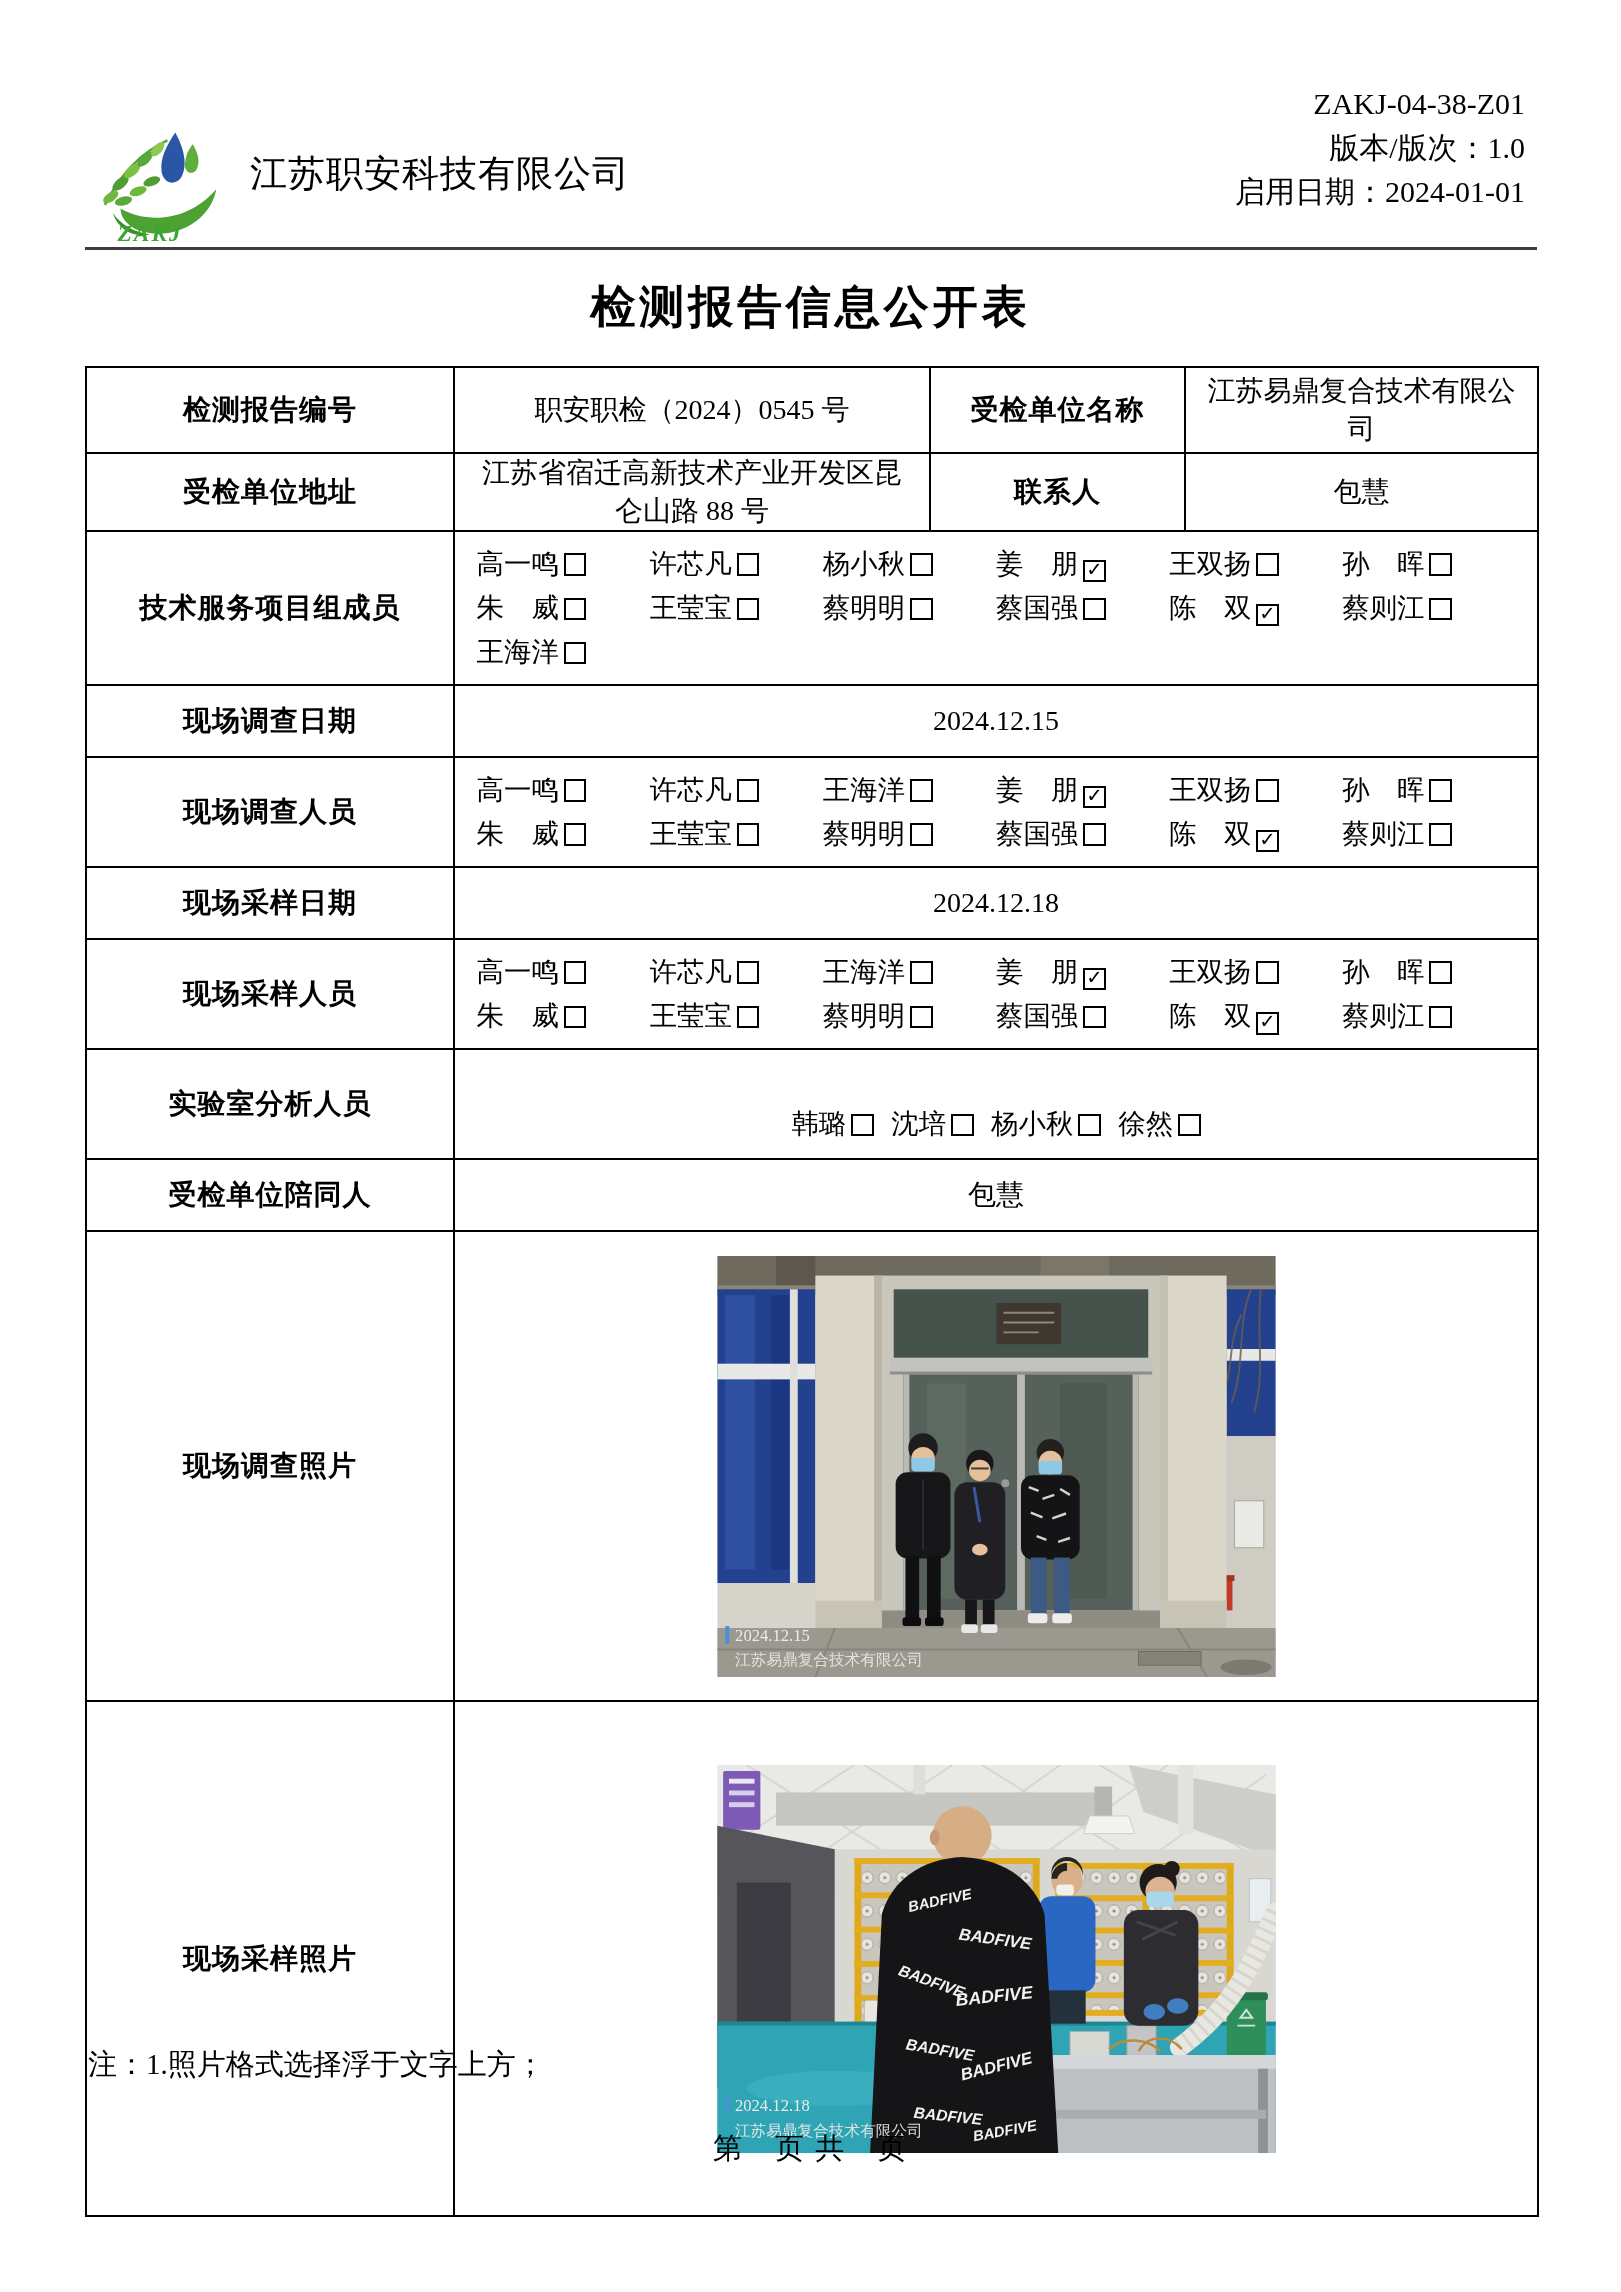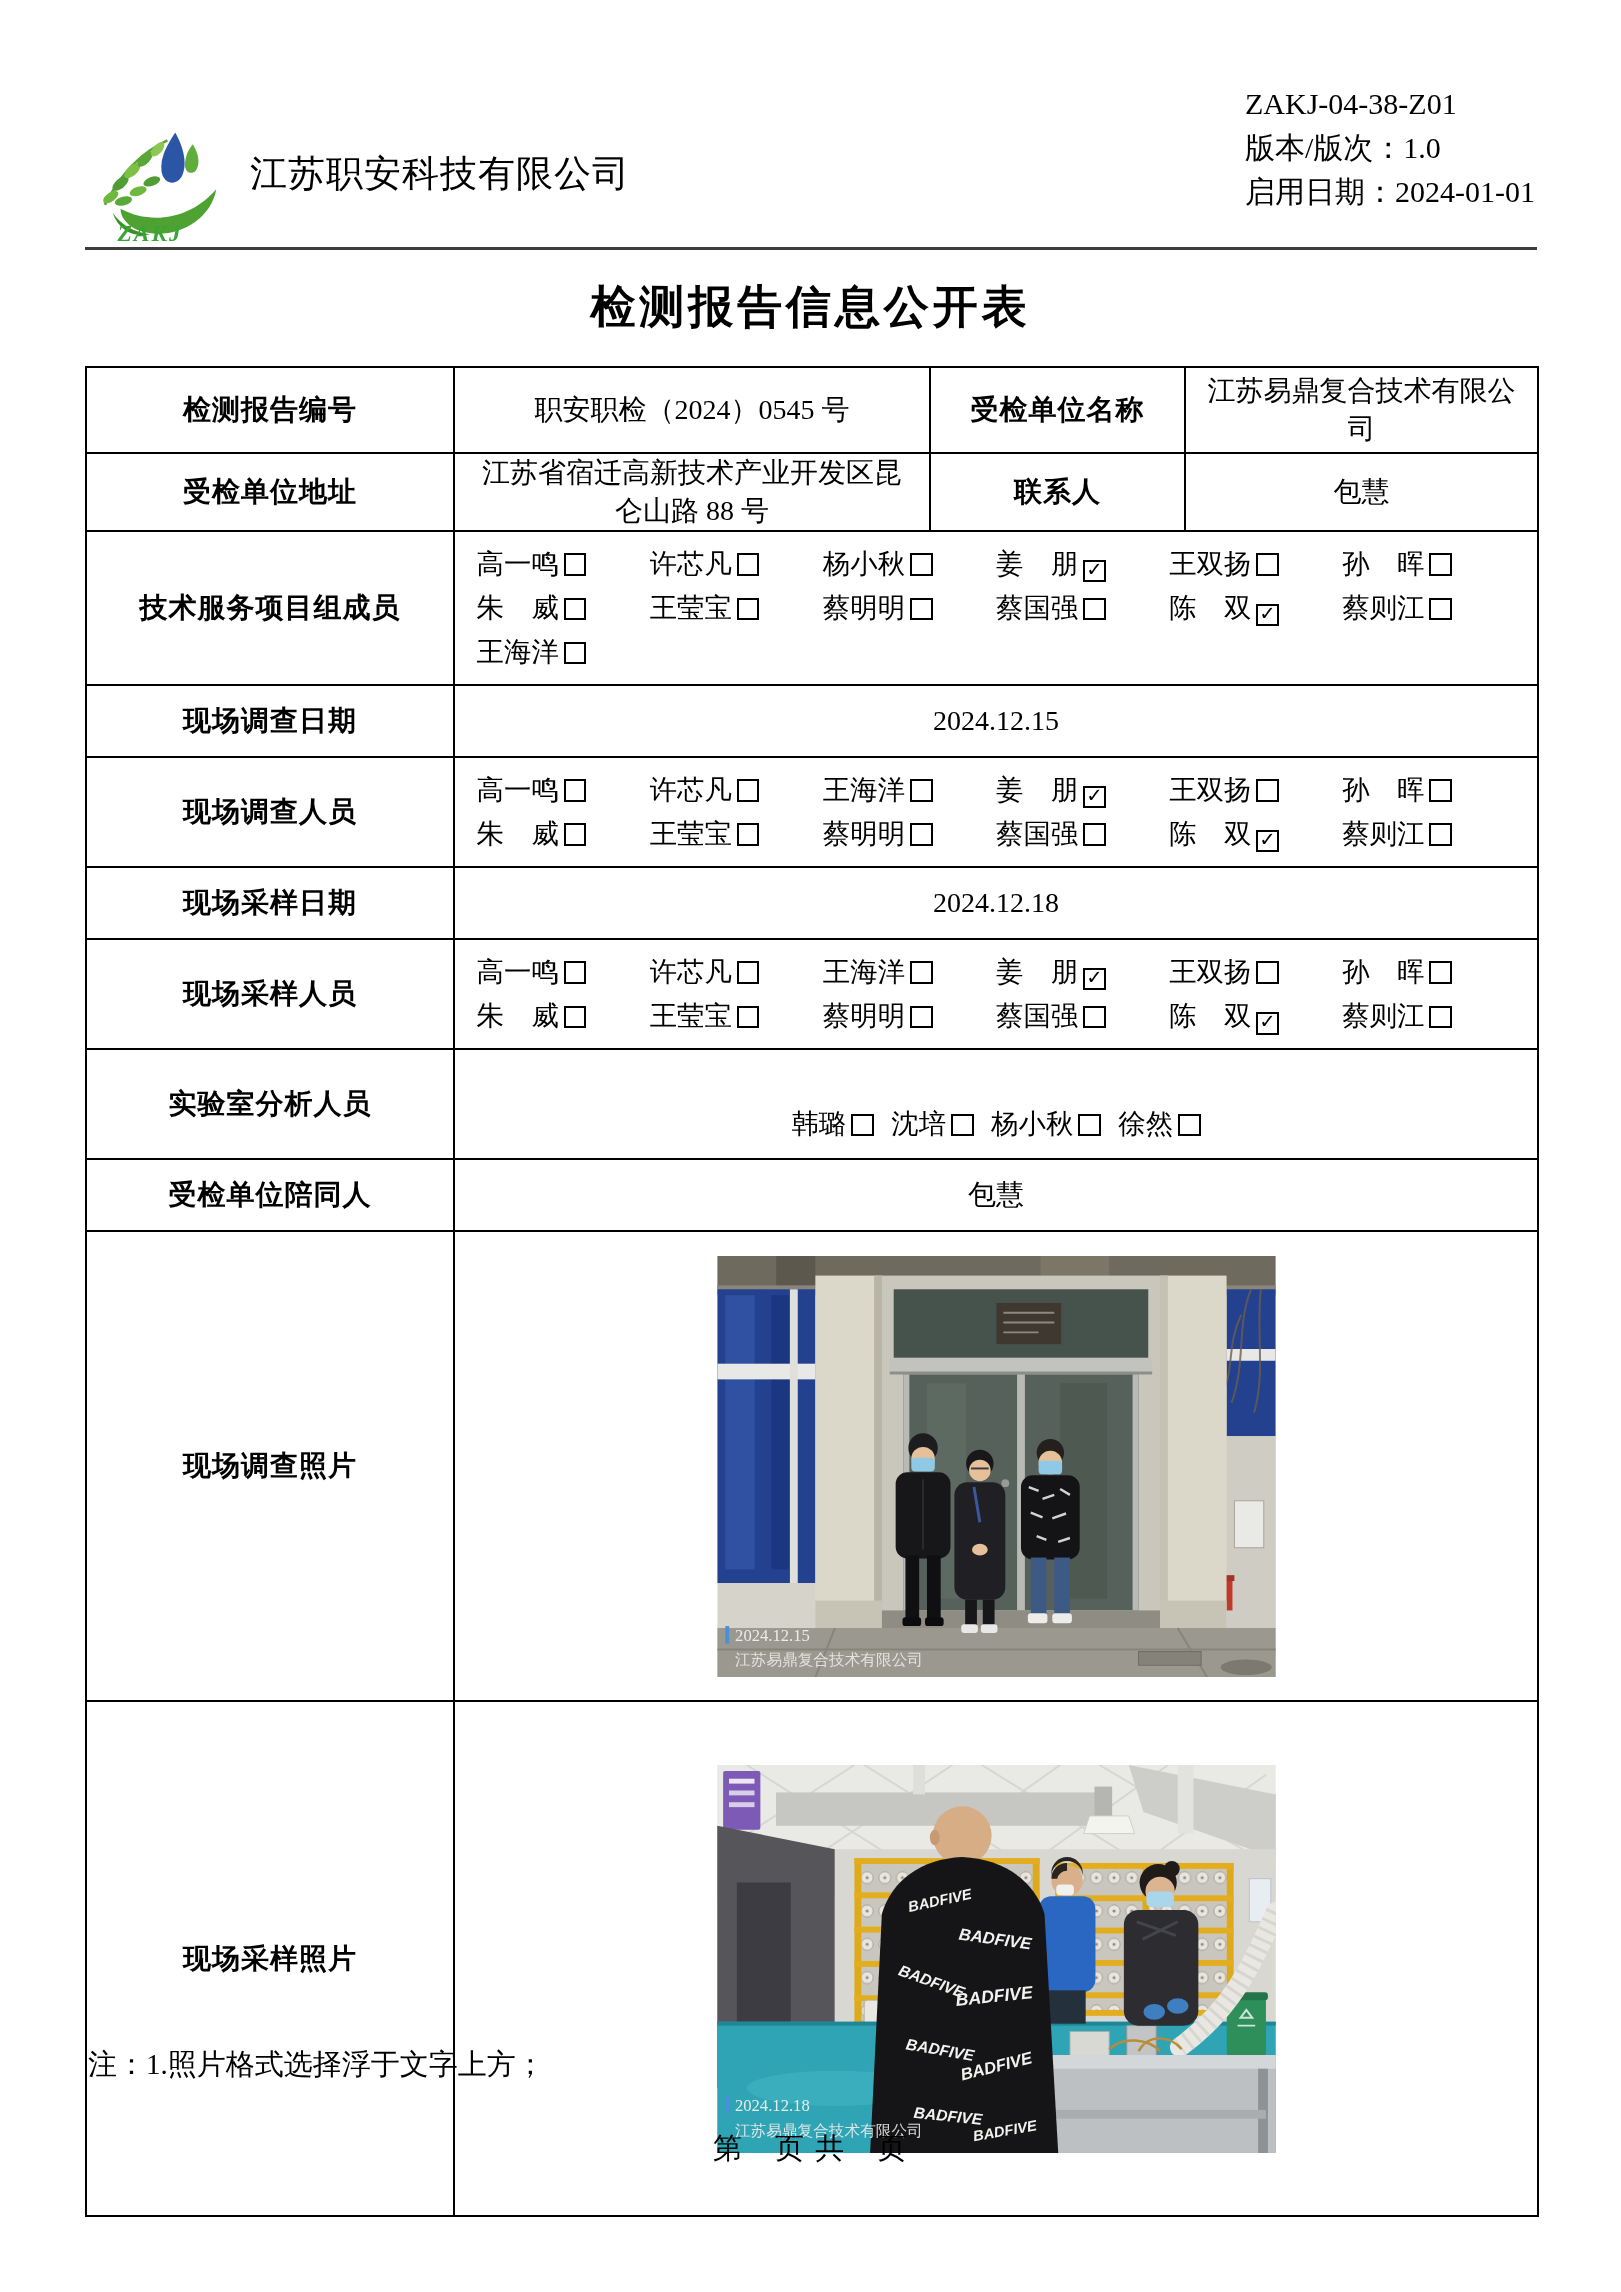--- a/index.html
+++ b/index.html
@@ -3,21 +3,21 @@
 <meta charset="utf-8">
 <style>
   html,body{margin:0;padding:0;background:#888;}
   .page{position:relative;width:1621px;height:2293px;background:#ffffff;margin:0 auto;
         font-family:"Liberation Serif","DejaVu Serif",serif;color:#000;overflow:hidden;}
   
   .header{position:absolute;left:85px;top:76px;width:1452px;height:171px;
           border-bottom:3.9px solid #3d3d3d;}
   .logo{position:absolute;left:5.9px;top:39px;width:147px;height:129px;}
   .company-name{position:absolute;left:165px;top:73px;font-size:37px;letter-spacing:1px;}
-  .header-right{position:absolute;right:2px;top:5.9px;
+  .header-right{position:absolute;right:12px;top:5.9px;text-align:right;
                 font-size:30px;line-height:44px;}
   
   .doc-title{position:absolute;left:0;top:277px;width:100%;text-align:center;
              font-family:"Liberation Sans","DejaVu Sans",sans-serif;
              font-weight:bold;font-size:45px;letter-spacing:3.9px;}
   
   table.main{position:absolute;left:85px;top:366px;width:1452px;
              border-collapse:collapse;table-layout:fixed;border:2.9px solid #000;}
   td{border:2px solid #000;text-align:center;vertical-align:middle;
      font-size:28px;padding:16px;overflow:hidden;}

